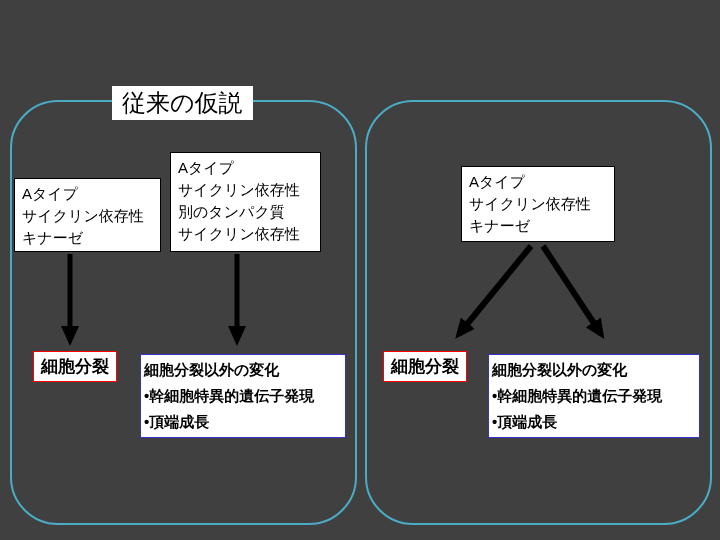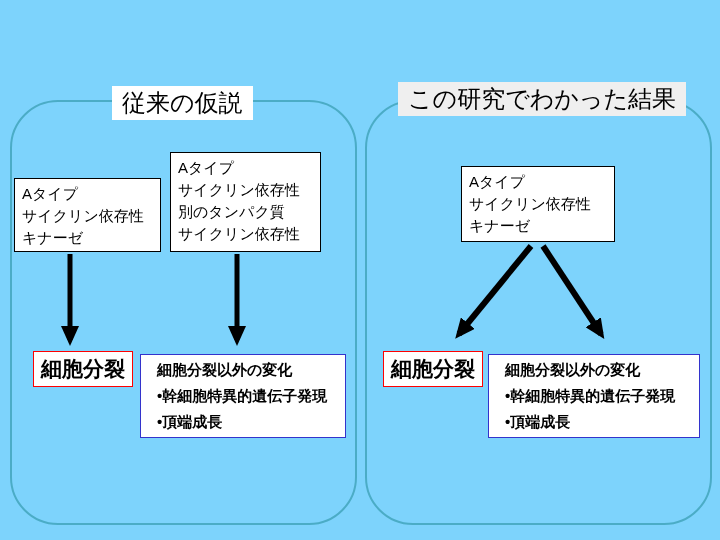--- a/index.html
+++ b/index.html
@@ -1,19 +1,19 @@
 <!DOCTYPE html>
 <html><head>
 <meta charset="utf-8">
 <style>
   * { margin:0; padding:0; box-sizing:border-box; }
   html,body { background:#ffffff; }
   body { font-family:"Liberation Sans","DejaVu Sans",sans-serif; color:#000; }
 
-  #slide { position:relative; width:720px; height:540px; background:#7dd3fc; overflow:hidden; }
+  #slide { position:relative; width:720px; height:540px; background:#404040; overflow:hidden; }
 
   
   .panel { position:absolute; border:2px solid #4bacc6; border-radius:48px; background:transparent; }
   #panel-left  { left:10px;  top:100px; width:347px; height:425px; }
   #panel-right { left:365px; top:100px; width:347px; height:425px; }
 
   
   .ptitle { position:absolute; z-index:5; font-size:24px; line-height:30px; padding:2px 10px;
             white-space:nowrap; color:#000; }
   #title-left  { left:112px; top:86px; background:#ffffff; }
@@ -24,27 +24,27 @@
           font-size:15px; line-height:22px; padding:4px 7px; }
   #box-cdka-left  { left:14px;  top:178px; width:147px; height:74px; }
   #box-other      { left:170px; top:152px; width:151px; height:100px; }
   #box-cdka-right { left:461px; top:166px; width:154px; height:76px; }
 
   
   #arrows { position:absolute; left:0; top:0; width:720px; height:540px; z-index:3; pointer-events:none; }
 
   
   .redbox { position:absolute; z-index:4; border:1px solid #ff0000; background:#fff;
-            font-size:21px; font-weight:bold; padding:3px 7px; white-space:nowrap; }
+            font-size:17px; font-weight:bold; padding:3px 7px; white-space:nowrap; }
   #red-left  { left:33px;  top:351px; }
   #red-right { left:383px; top:351px; }
 
   
   .bluebox { position:absolute; z-index:4; border:1px solid #3333cc; background:#fff;
-             font-size:15px; font-weight:bold; line-height:26px; padding:2px 16px; }
+             font-size:15px; font-weight:bold; line-height:26px; padding:2px 3px; }
   #blue-left  { left:140px; top:354px; width:206px; height:84px; }
   #blue-right { left:488px; top:354px; width:212px; height:84px; }
 </style>
 </head>
 <body>
 
 <div id="slide">
 
   <div class="panel" id="panel-left"></div>
   <div class="panel" id="panel-right"></div>
@@ -55,21 +55,20 @@
         <polygon points="0,0 20,9 0,18" fill="#000"></polygon>
       </marker>
     </defs>
     <line x1="70" y1="254" x2="70" y2="340" stroke="#000" stroke-width="5" marker-end="url(#ah)"></line>
     <line x1="237" y1="254" x2="237" y2="340" stroke="#000" stroke-width="5" marker-end="url(#ah)"></line>
     <line x1="531" y1="246" x2="459" y2="334" stroke="#000" stroke-width="6" marker-end="url(#ah)"></line>
     <line x1="543" y1="246" x2="601" y2="334" stroke="#000" stroke-width="6" marker-end="url(#ah)"></line>
   </svg>
 
   <div class="ptitle" id="title-left">従来の仮説</div>
-  <div class="ptitle" id="title-right">この研究でわかった結果</div>
 
   <div class="bbox" id="box-cdka-left">
     <div>Aタイプ</div>
     <div>サイクリン依存性</div>
     <div>キナーゼ</div>
   </div>
 
   <div class="bbox" id="box-other">
     <div>Aタイプ</div>
     <div>サイクリン依存性</div>

